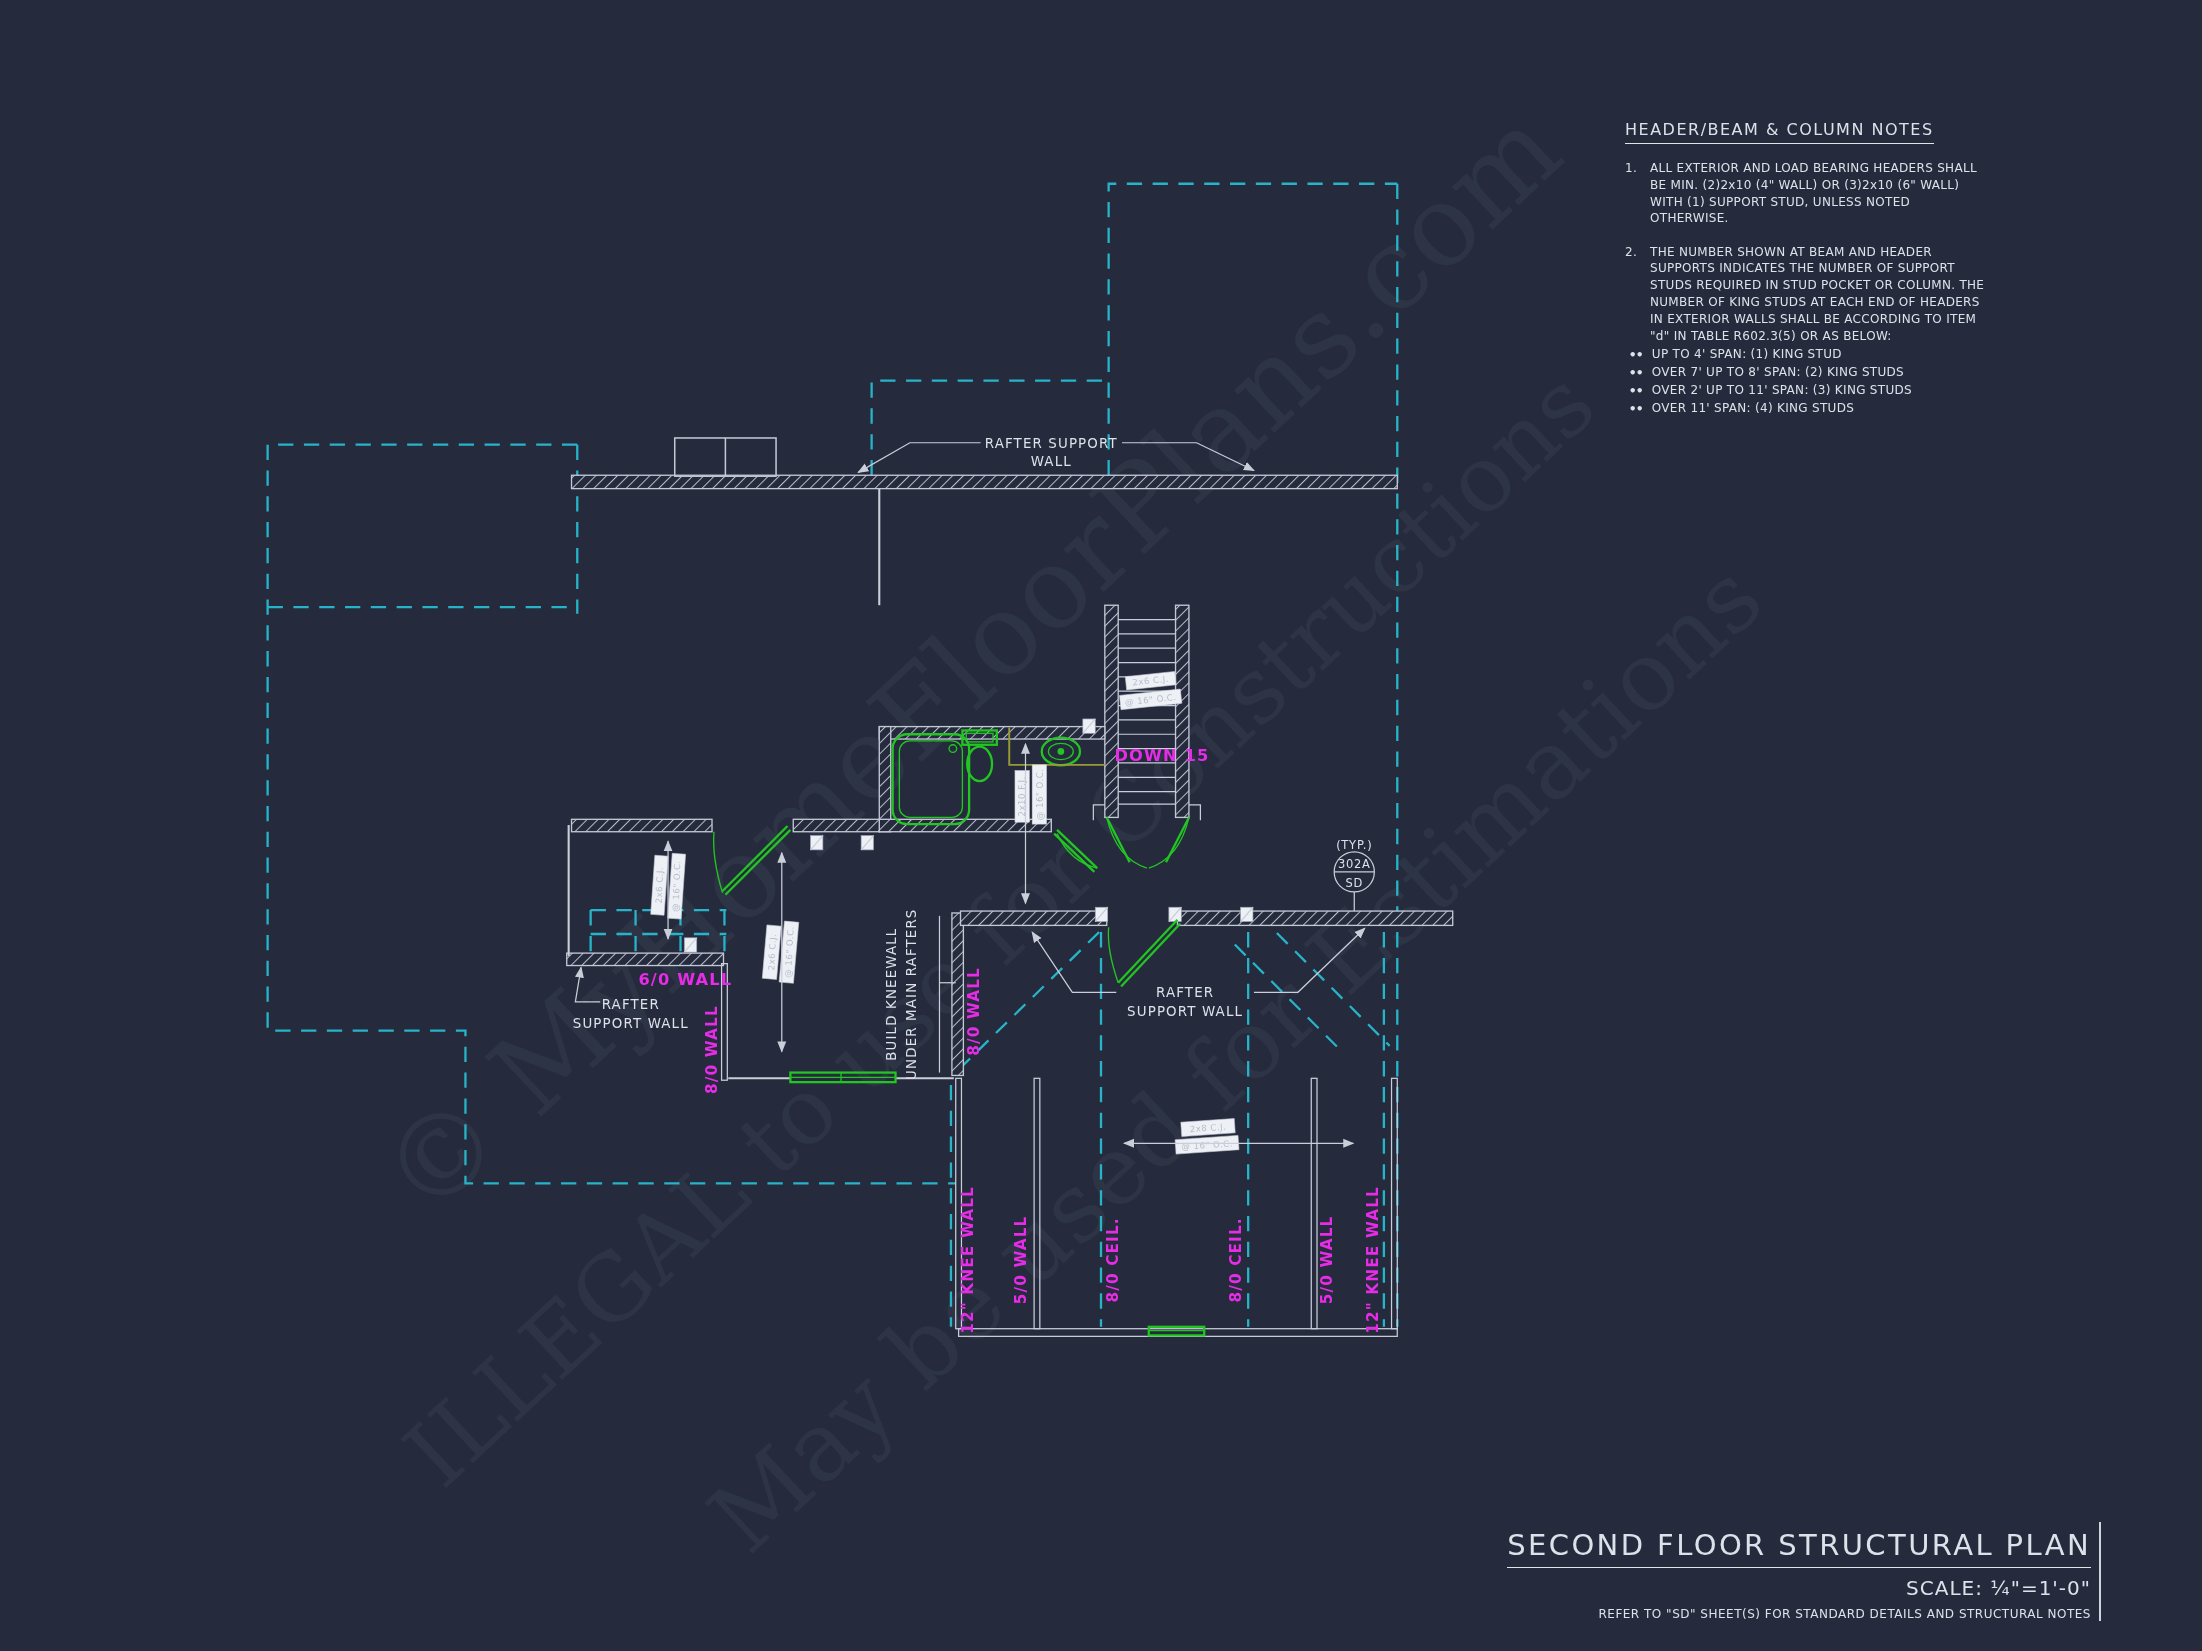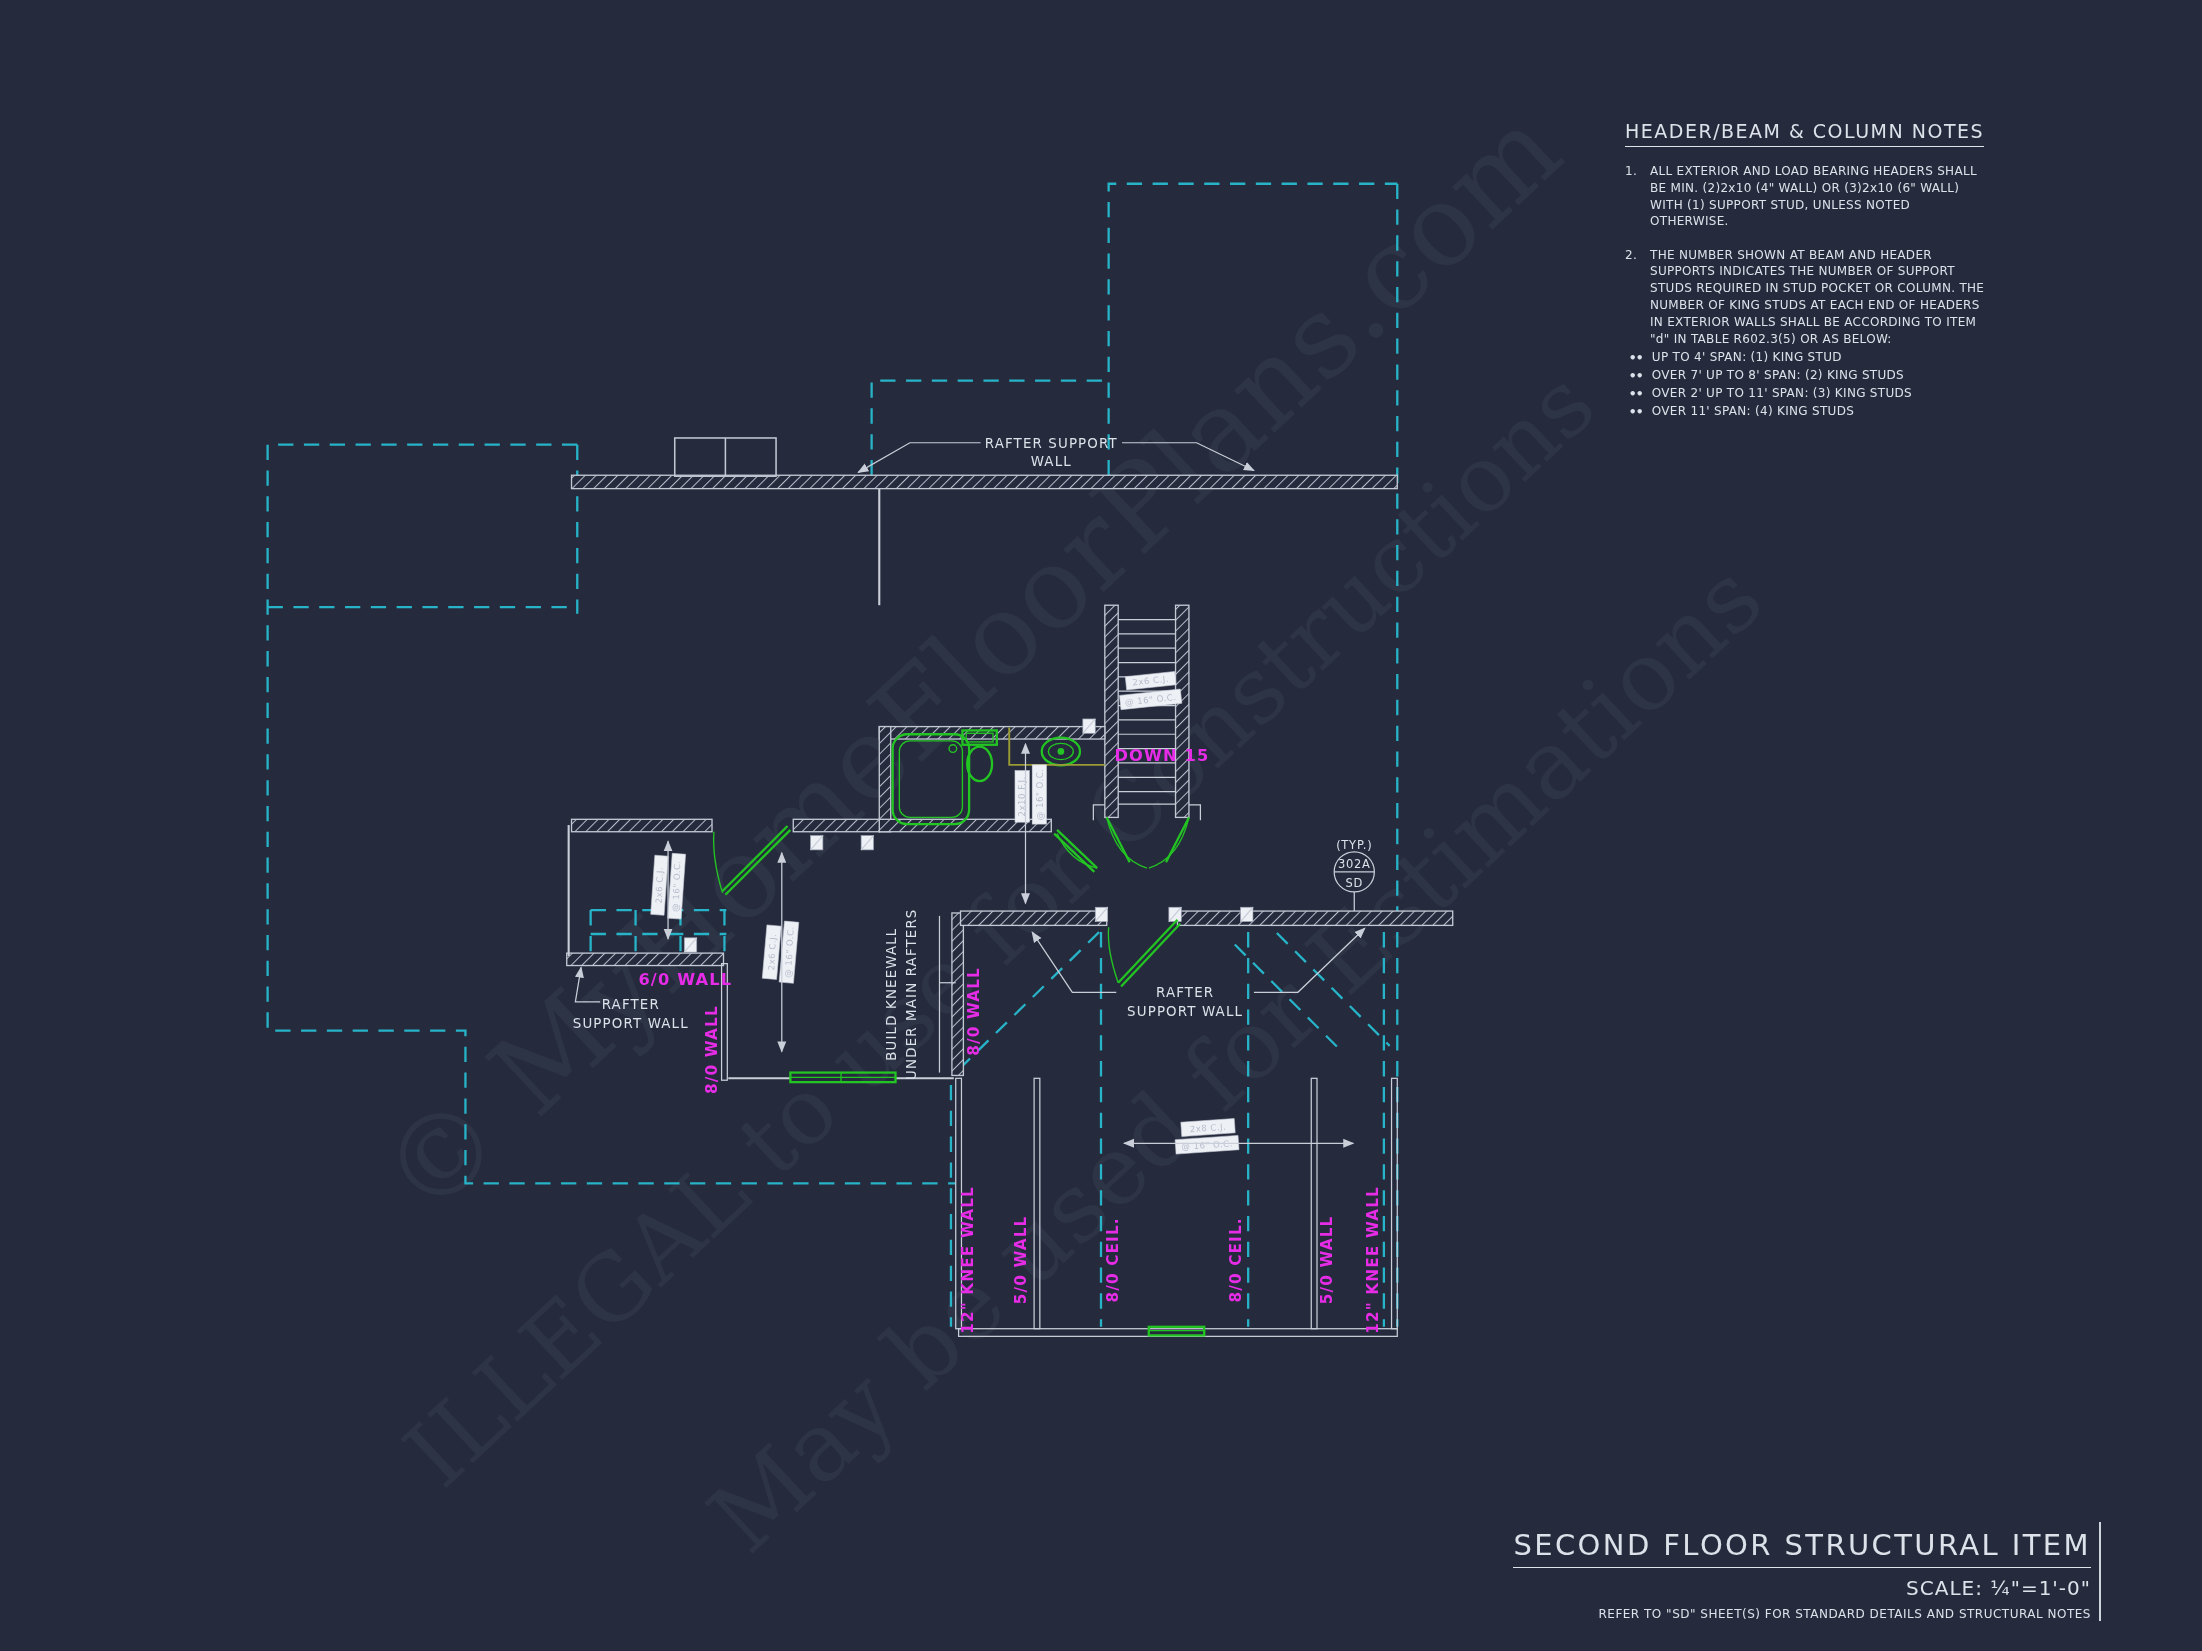--- a/index.html
+++ b/index.html
@@ -24,21 +24,21 @@
   .box{fill:#edf0f5;stroke:#c9ced9;stroke-width:0.6;}
   .ft{fill:#a9b1c1;font-size:9px;letter-spacing:.5px;text-anchor:middle;opacity:.8;}
   .ann{fill:#dde1ea;font-size:14px;letter-spacing:1.2px;text-anchor:middle;}
   .ann-s{fill:#dde1ea;font-size:12px;letter-spacing:.8px;text-anchor:middle;}
   .mg{fill:#e62ce6;font-size:16px;letter-spacing:1.2px;font-weight:bold;text-anchor:middle;}
   .mg-l{fill:#e62ce6;font-size:17px;letter-spacing:1.2px;font-weight:bold;}
   .ld{stroke:#c9ced9;stroke-width:1.3;fill:none;}
   .sq{fill:#edf0f5;stroke:#9aa2b2;stroke-width:.7;}
   
   #notes{position:absolute;left:1625px;top:120px;width:361px;}
-  .np-title{display:inline-block;font-size:19px;letter-spacing:1.5px;border-bottom:1.5px solid #dfe3ea;padding-bottom:3.8px;}
+  .np-title{display:inline-block;font-size:16px;letter-spacing:1.5px;border-bottom:1.5px solid #dfe3ea;padding-bottom:3.8px;}
   .np-item{display:flex;margin-top:16.3px;font-size:12px;line-height:1.4;letter-spacing:0.3px;}
   .np-num{width:25px;flex:none;}
   .np-bullet{display:flex;margin-top:2.9px;font-size:12px;letter-spacing:0.3px;}
   .np-bm{width:23px;margin-left:3.8px;flex:none;font-size:12.4px;font-weight:bold;letter-spacing:-1px;}
   .np-bt{}
   
   #tblock{position:absolute;right:111px;top:1528px;text-align:right;}
   .tb-title{display:inline-block;font-size:29px;letter-spacing:2.4px;border-bottom:1.9px solid #dfe3ea;padding-bottom:4.8px;}
   .tb-scale{font-size:20px;letter-spacing:1px;margin-top:8.6px;}
   .tb-note{font-size:12px;letter-spacing:0.5px;margin-top:6.7px;}
@@ -300,20 +300,20 @@
       <div class="np-bm">••</div>
       <div class="np-bt">OVER 2' UP TO 11' SPAN: (3) KING STUDS</div>
     </div>
     <div class="np-bullet">
       <div class="np-bm">••</div>
       <div class="np-bt">OVER 11' SPAN: (4) KING STUDS</div>
     </div>
   </div>
 
   <div id="tblock">
-    <div class="tb-title">SECOND FLOOR STRUCTURAL ITEM</div>
+    <div class="tb-title">SECOND FLOOR STRUCTURAL PLAN</div>
     <div class="tb-scale">SCALE: ¼"=1'-0"</div>
     <div class="tb-note">REFER TO "SD" SHEET(S) FOR STANDARD DETAILS AND STRUCTURAL NOTES</div>
   </div>
   <div class="tb-rule"></div>
 
 </div>
 
 
 </body></html>

